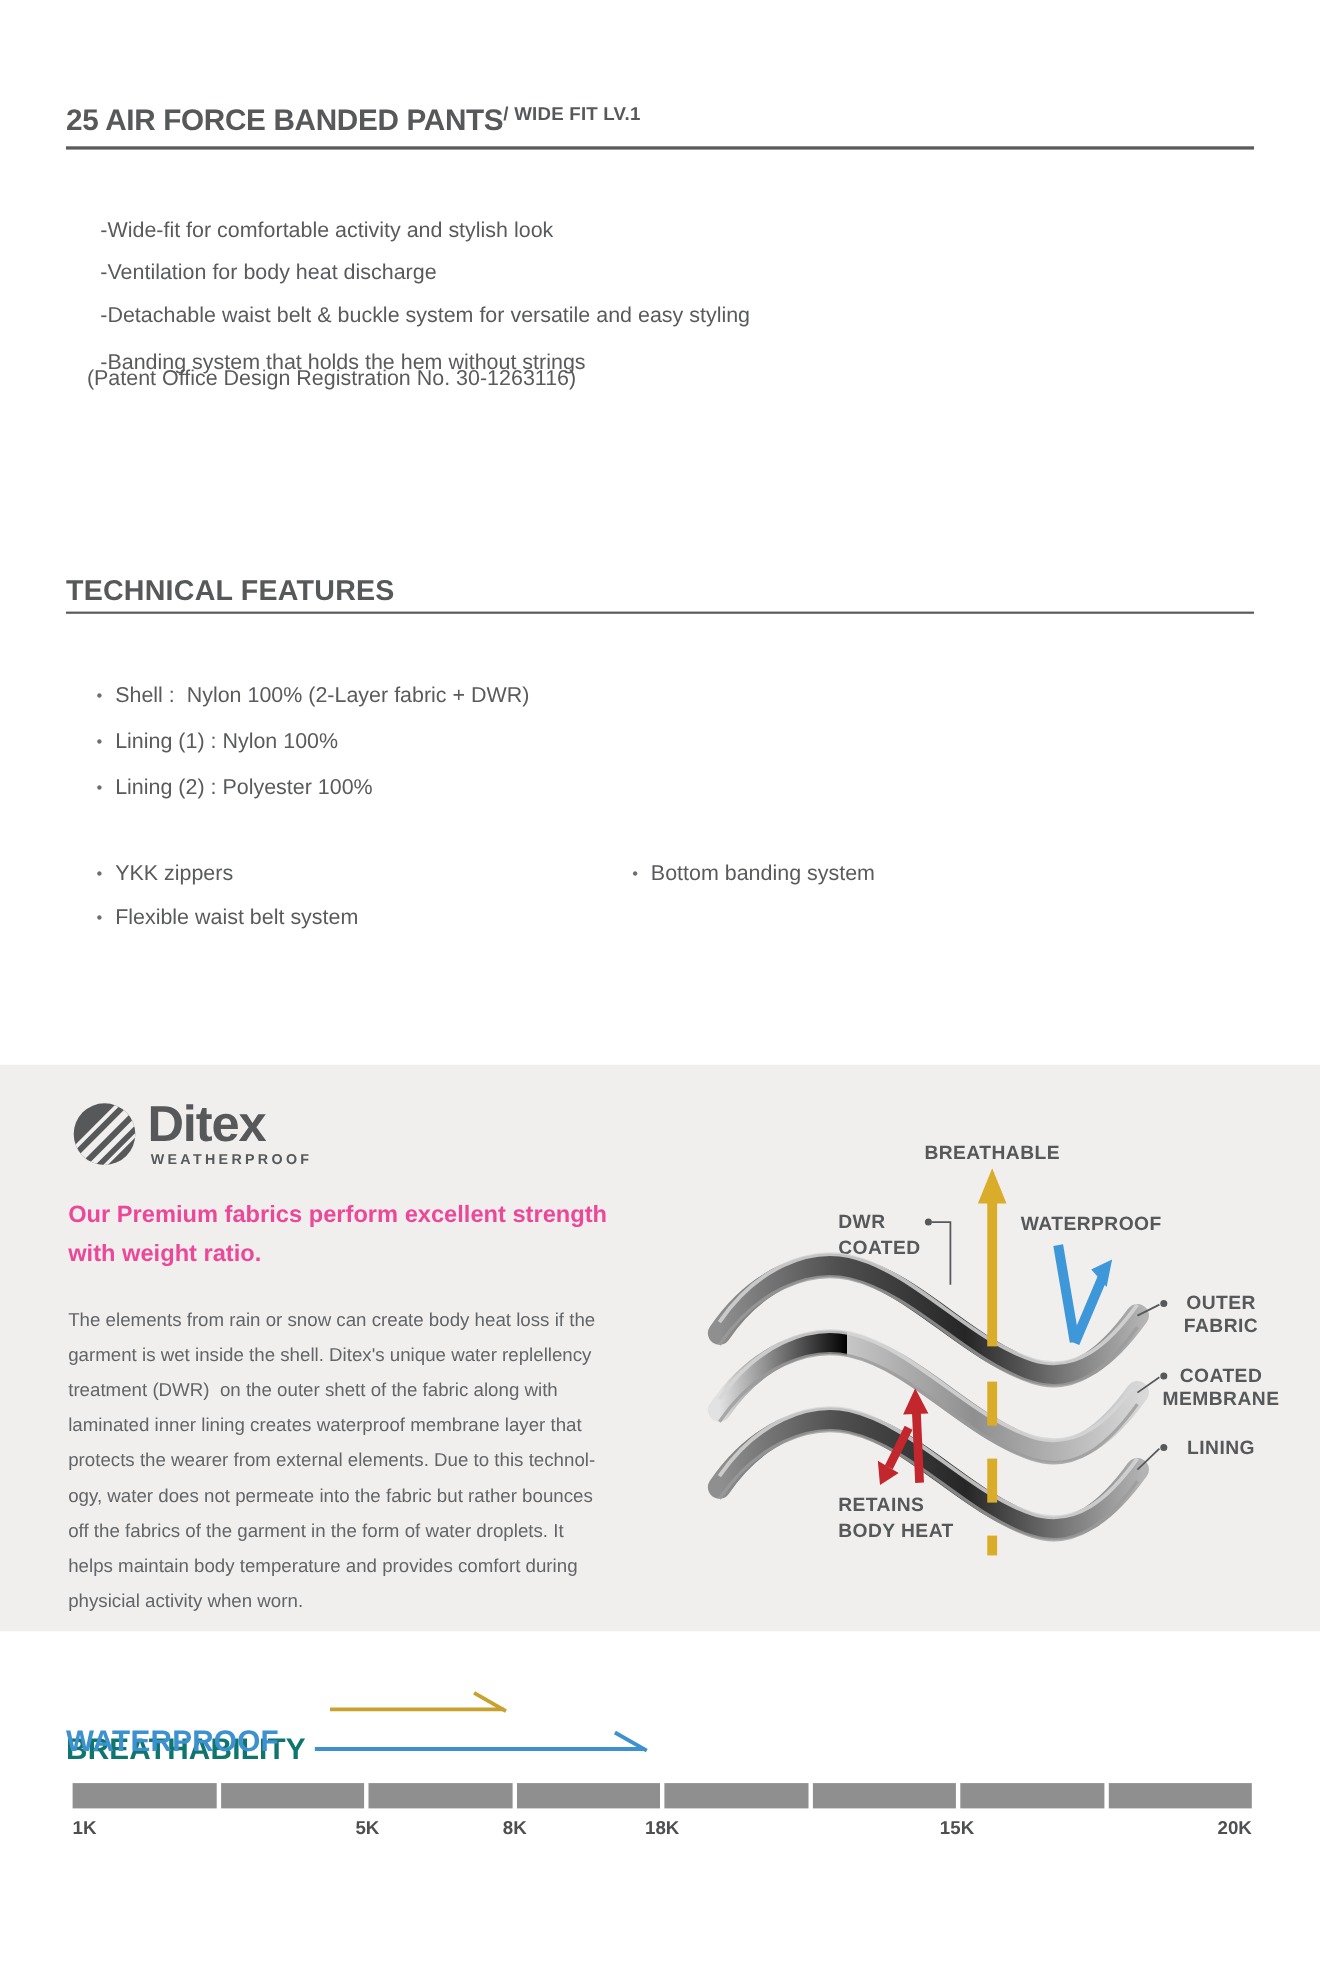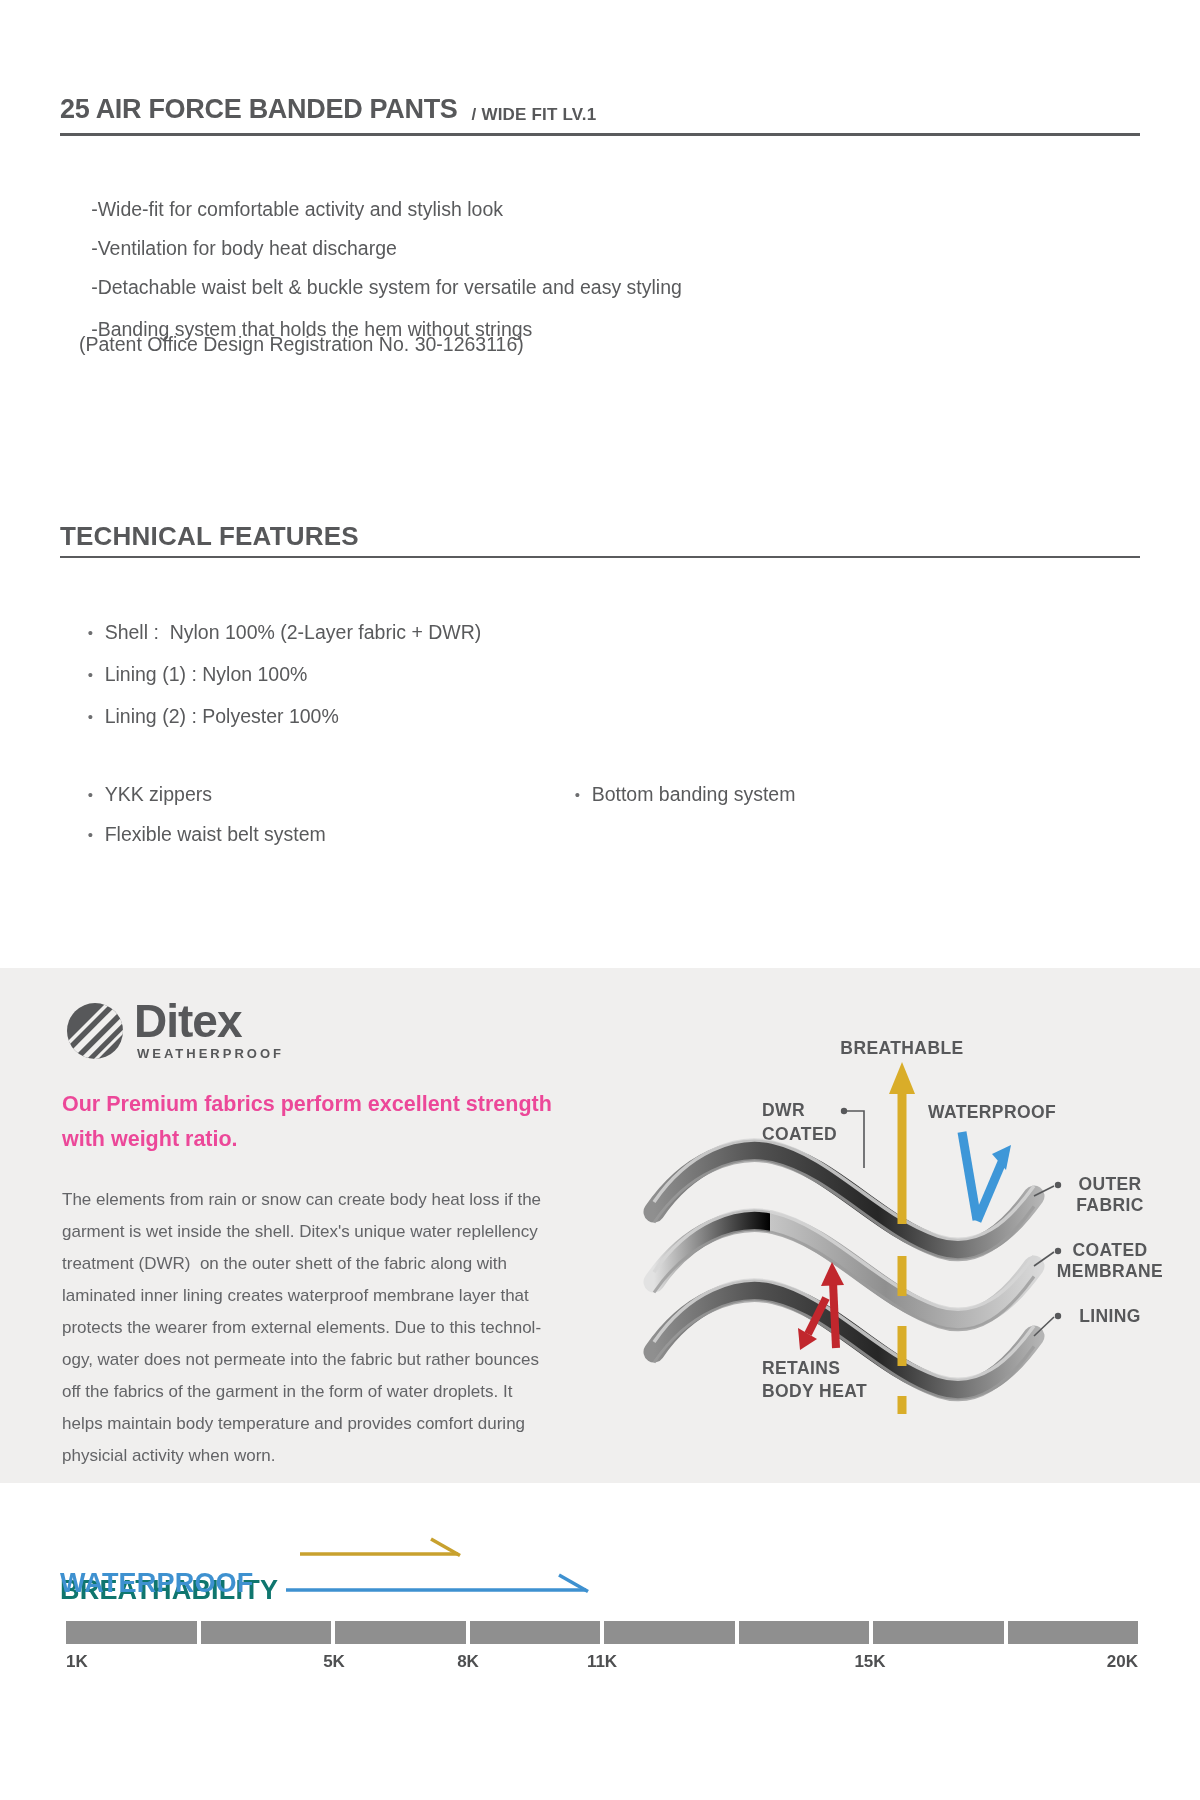--- a/index.html
+++ b/index.html
@@ -4,21 +4,21 @@
 <style>
   html,body{margin:0;padding:0;background:#ffffff;}
   .page{
     position:relative;width:1200px;height:1800px;margin:0 auto;
     background:#ffffff;overflow:hidden;
     font-family:"Liberation Sans","DejaVu Sans",sans-serif;
     color:#595a5c;
   }
   .abs{position:absolute;}
   
-  .title-row{top:94px;left:60px;display:flex;align-items:flex-end;gap:14px;}
+  .title-row{top:94px;left:60px;display:flex;align-items:flex-start;}
   .title{font-size:27px;font-weight:bold;letter-spacing:-0.3px;color:#57585a;}
   .title-variant{font-size:17px;font-weight:bold;color:#57585a;letter-spacing:0.2px;}
   .rule{left:60px;width:1080px;background:#5a5b5d;}
   .rule-title{top:133px;height:3px;}
   .rule-tech{top:556px;height:2px;}
   
   .feature-line{left:60px;font-size:19.5px;color:#595a5c;white-space:pre;text-align:right;}
   .feature-line .dash{display:inline-block;width:16px;}
   .patent-line{left:79px;font-size:19.5px;color:#595a5c;white-space:pre;}
   
@@ -218,17 +218,17 @@
     <div class="seg"></div>
     <div class="seg"></div>
     <div class="seg"></div>
     <div class="seg"></div>
     <div class="seg"></div>
   </div>
 
   <div class="abs scale-label" style="left:66px;">1K</div>
   <div class="abs scale-label center-x" style="left:334px;">5K</div>
   <div class="abs scale-label center-x" style="left:468px;">8K</div>
-  <div class="abs scale-label center-x" style="left:602px;">11K</div>
+  <div class="abs scale-label center-x" style="left:602px;">18K</div>
   <div class="abs scale-label center-x" style="left:870px;">15K</div>
   <div class="abs scale-label right-x" style="left:1138px;">20K</div>
 
 </div>
 
 </body></html>

